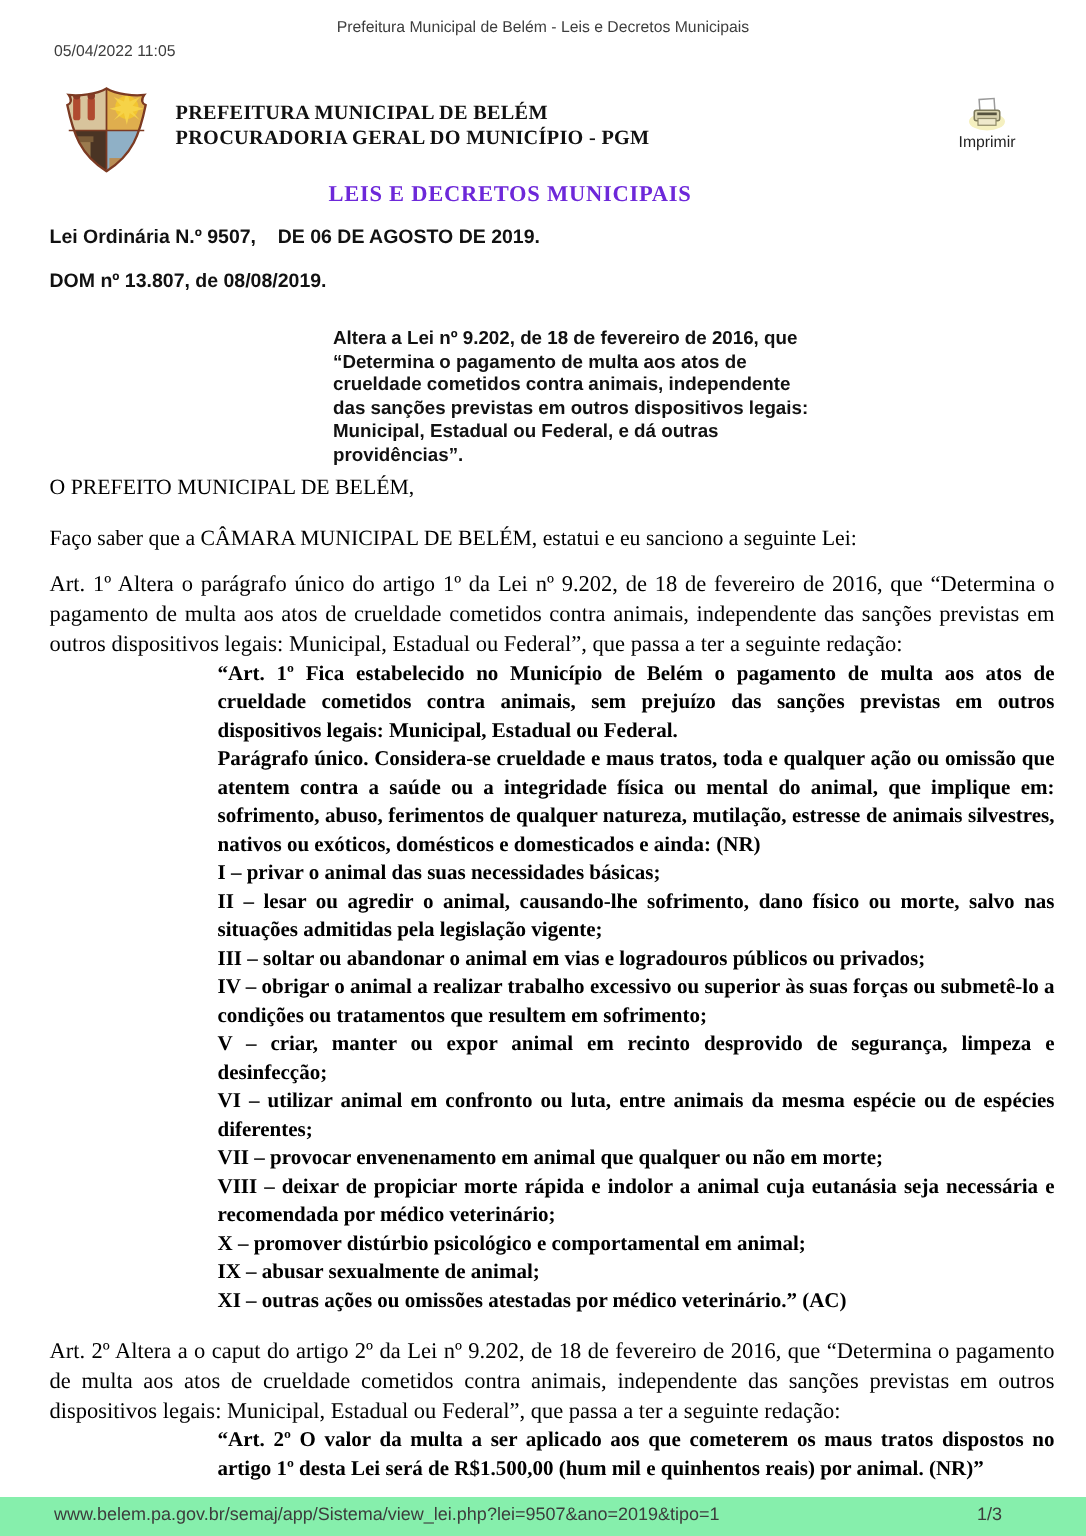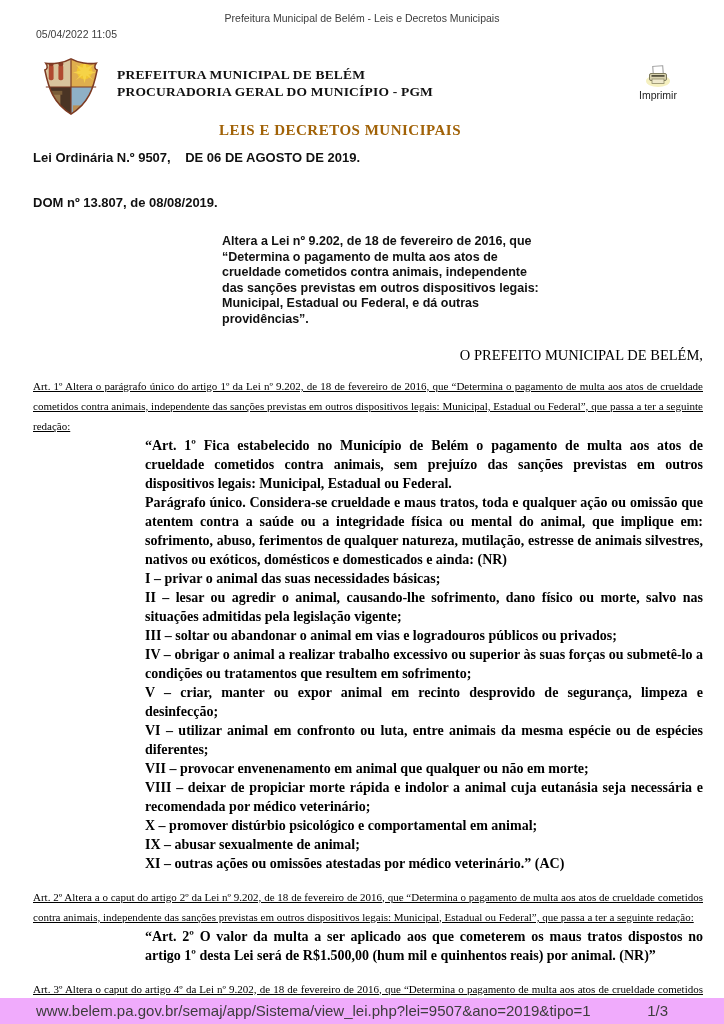--- a/index.html
+++ b/index.html
@@ -14,23 +14,23 @@
   
   .print-header {
     position:absolute; top:12px; left:0; width:100%;
     font-family:"Liberation Sans", sans-serif;
     font-size:10.5px; color:#3d3d3d;
   }
   .ph-date { position:absolute; left:36px; top:16px; }
   .ph-title { width:100%; text-align:center; }
   .print-footer {
     position:absolute; top:998px; left:0; width:100%; height:26px;
-    background:#f0abfc;
+    background:#86efac;
     font-family:"Liberation Sans", sans-serif;
-    font-size:15px; color:#3d3d3d;
+    font-size:12px; color:#3d3d3d;
   }
   .pf-url  { position:absolute; left:36px; top:4px; }
   .pf-page { position:absolute; right:56px; top:4px; }
 
   
   .masthead { position:absolute; top:57px; left:40px; display:flex; }
   .shield { width:62px; height:60px; flex:0 0 auto; }
   .org-text {
     margin-left:15px; margin-top:9px;
     font-weight:bold; font-size:13.5px; line-height:17px;
@@ -49,32 +49,32 @@
     font-weight:bold; font-size:15px; letter-spacing:0.5px;
   }
 
   
   .content { position:absolute; top:150px; left:33px; width:670px; }
   .law-number, .dom-line {
     font-family:"Liberation Sans", sans-serif;
     font-weight:bold; font-size:13px; color:#111;
     white-space:pre-wrap;
   }
-  .dom-line { margin-top:30px; }
+  .dom-line { margin-top:14px; }
   .ementa {
     margin:24px 0 0 189px; width:318px;
     font-family:"Liberation Sans", sans-serif;
     font-weight:bold; font-size:12.5px; line-height:15.6px; color:#111;
   }
   .preamble { font-size:14.5px; line-height:18px; }
-  .preamble.first { margin-top:18px;text-align:right; }
+  .preamble.first { margin-top:4px; }
   .preamble.second { margin-top:16px; }
   p.body-par {
     margin-top:12px;
-    font-size:11px; line-height:20px; text-align:justify;text-decoration:underline;
+    font-size:15px; line-height:20px; text-align:justify;
   }
   p.quote-par {
     margin:0 0 0 112px;
     font-weight:bold; font-size:14px; line-height:19px; text-align:justify;
   }
   p.art2 { margin-top:14px; }
   p.art3 { margin-top:14px; }
 </style>
 </head>
 <body>
@@ -126,29 +126,30 @@
       <ellipse cx="13" cy="17" rx="12" ry="6" fill="#f5f0c0"></ellipse>
       <rect x="8" y="2" width="10" height="9" fill="#ffffff" stroke="#9a9a9a" stroke-width="1" transform="rotate(-4 13 6)"></rect>
       <rect x="4.5" y="9.5" width="17" height="7" rx="1.5" fill="#d8d2ae" stroke="#7e7a5c" stroke-width="1"></rect>
       <rect x="6.5" y="11" width="13" height="1.8" fill="#55523e"></rect>
       <rect x="7" y="15" width="12" height="4.5" fill="#efe9cc" stroke="#8f8a68" stroke-width="0.8"></rect>
     </svg>
   </span>
   <div>Imprimir</div>
 </div>
 
-<div class="section-title" style="color: #a16207;">LEIS E DECRETOS MUNICIPAIS</div>
+<div class="section-title" style="color: #6d28d9;">LEIS E DECRETOS MUNICIPAIS</div>
 
 <div class="content">
   <div class="law-number">Lei Ordinária N.º 9507,    DE 06 DE AGOSTO DE 2019.</div>
   <div class="dom-line">DOM nº 13.807, de 08/08/2019.</div>
 
   <div class="ementa">Altera a Lei nº 9.202, de 18 de fevereiro de 2016, que “Determina o pagamento de multa aos atos de crueldade cometidos contra animais, independente das sanções previstas em outros dispositivos legais: Municipal, Estadual ou Federal, e dá outras providências”.</div>
 
   <div class="preamble first">O PREFEITO MUNICIPAL DE BELÉM,</div>
+  <div class="preamble second">Faço saber que a CÂMARA MUNICIPAL DE BELÉM, estatui e eu sanciono a seguinte Lei:</div>
 
   <p class="body-par">Art. 1º Altera o parágrafo único do artigo 1º da Lei nº 9.202, de 18 de fevereiro de 2016, que “Determina o pagamento de multa aos atos de crueldade cometidos contra animais, independente das sanções previstas em outros dispositivos legais: Municipal, Estadual ou Federal”, que passa a ter a seguinte redação:</p>
   <p class="quote-par">“Art. 1º Fica estabelecido no Município de Belém o pagamento de multa aos atos de crueldade cometidos contra animais, sem prejuízo das sanções previstas em outros dispositivos legais: Municipal, Estadual ou Federal.</p>
   <p class="quote-par">Parágrafo único. Considera-se crueldade e maus tratos, toda e qualquer ação ou omissão que atentem contra a saúde ou a integridade física ou mental do animal, que implique em: sofrimento, abuso, ferimentos de qualquer natureza, mutilação, estresse de animais silvestres, nativos ou exóticos, domésticos e domesticados e ainda: (NR)</p>
   <p class="quote-par">I – privar o animal das suas necessidades básicas;</p>
   <p class="quote-par">II – lesar ou agredir o animal, causando-lhe sofrimento, dano físico ou morte, salvo nas situações admitidas pela legislação vigente;</p>
   <p class="quote-par">III – soltar ou abandonar o animal em vias e logradouros públicos ou privados;</p>
   <p class="quote-par">IV – obrigar o animal a realizar trabalho excessivo ou superior às suas forças ou submetê-lo a condições ou tratamentos que resultem em sofrimento;</p>
   <p class="quote-par">V – criar, manter ou expor animal em recinto desprovido de segurança, limpeza e desinfecção;</p>
   <p class="quote-par">VI – utilizar animal em confronto ou luta, entre animais da mesma espécie ou de espécies diferentes;</p>

